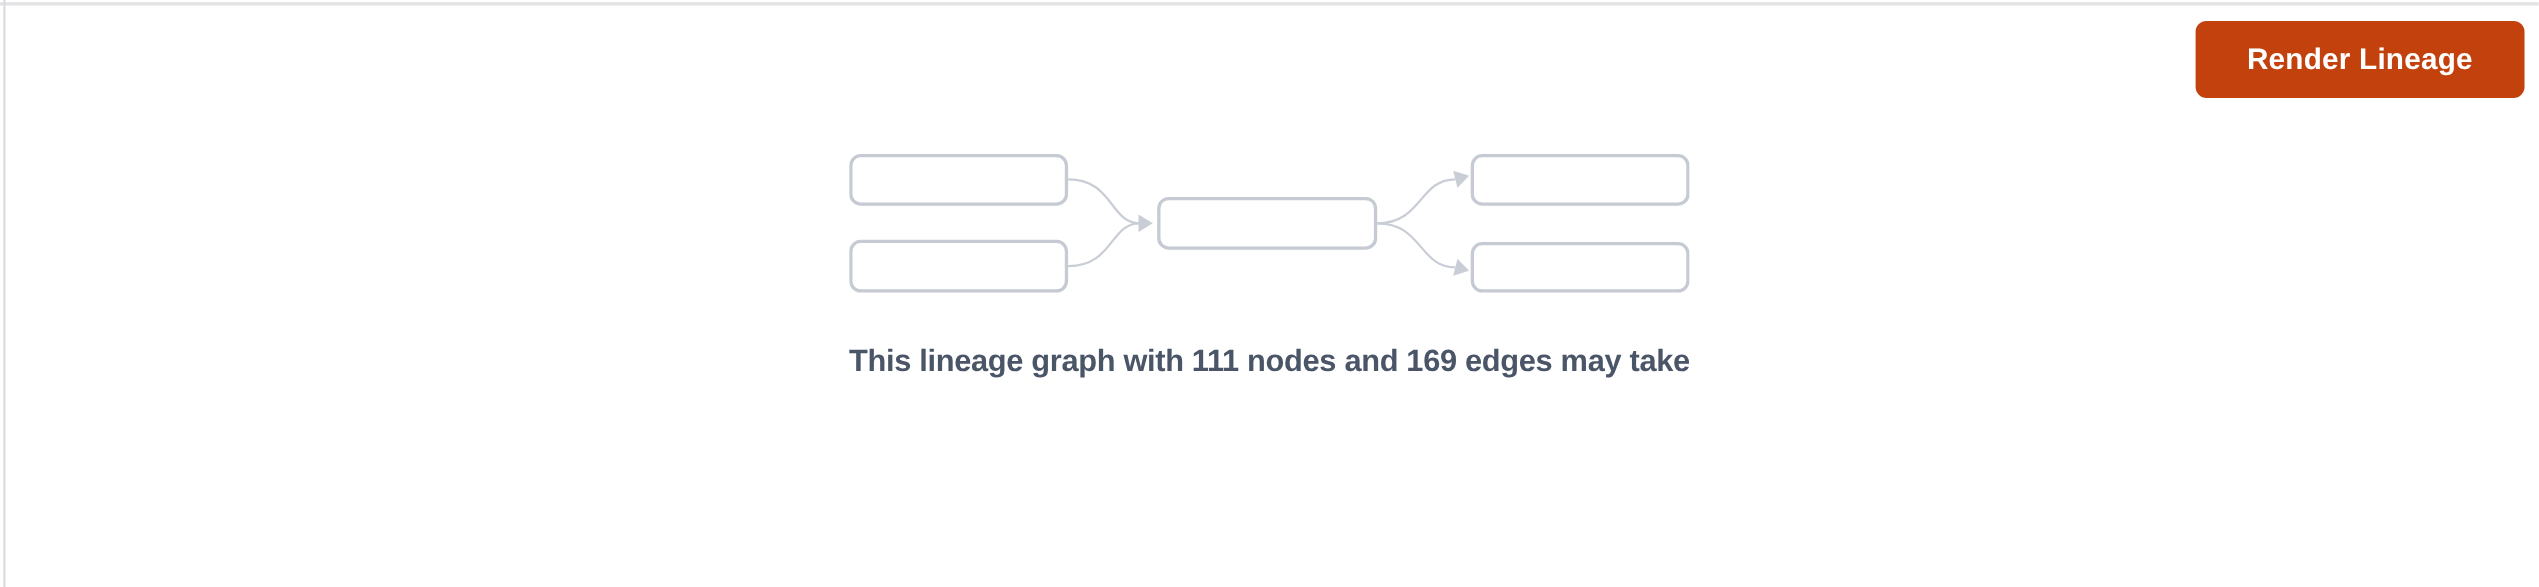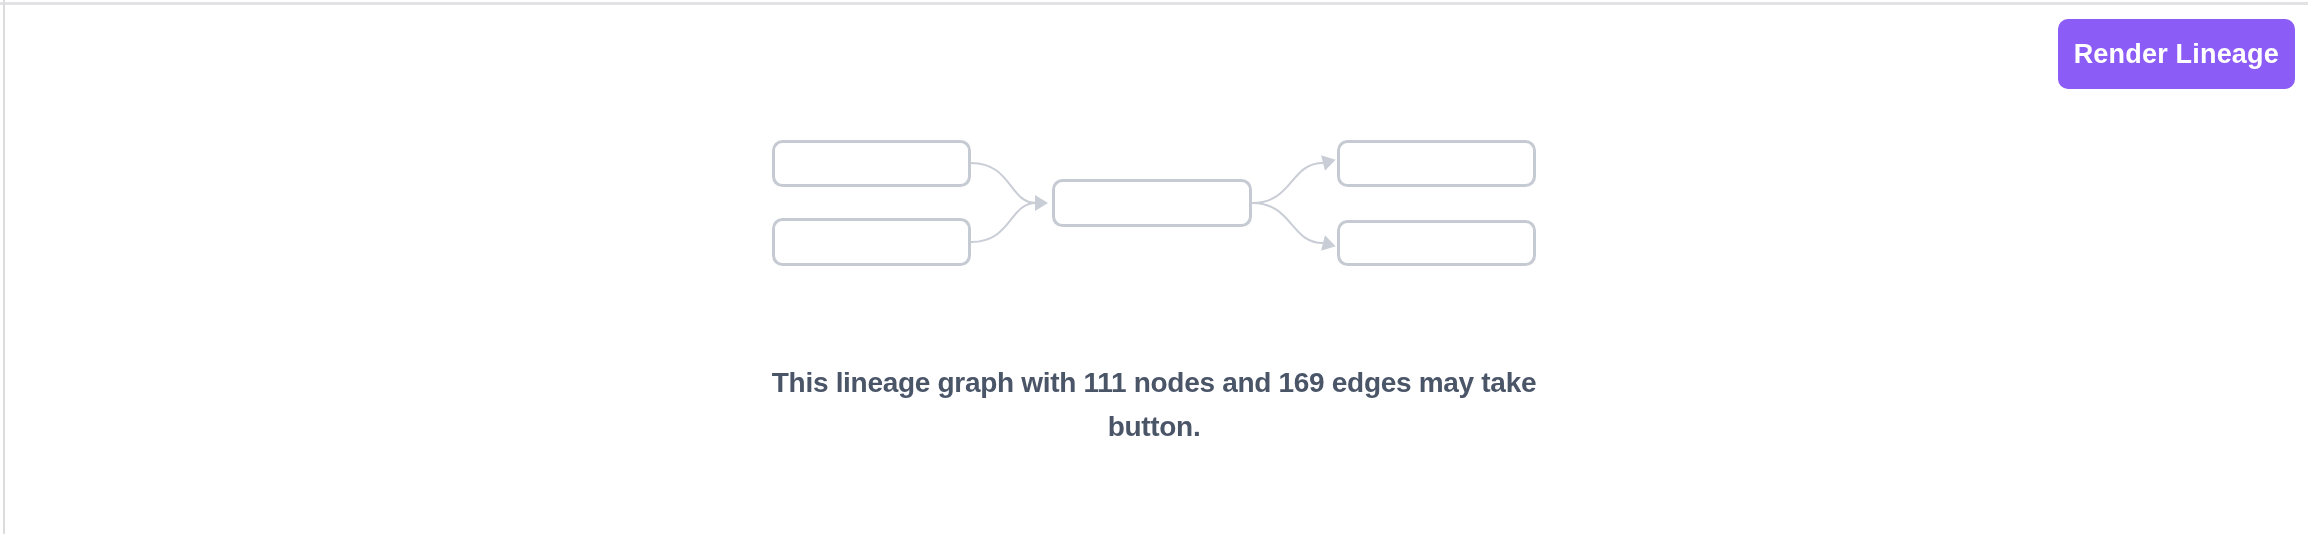--- a/index.html
+++ b/index.html
@@ -15,39 +15,39 @@
     position: absolute; left: 0; top: 2px;
     width: 100%; height: 3px; background: #e3e3e6;
   }
   .left-border {
     position: absolute; left: 3px; top: 0;
     width: 2px; height: 100%; background: #dcdcdf;
   }
 
   .render-btn {
     position: absolute; top: 19px; right: 13px;
-    height: 70px; padding: 0 16px;
-    background: #8b5cf6; color: #ffffff;
+    height: 70px; padding: 0 47px;
+    background: #c2410c; color: #ffffff;
     border: none; border-radius: 10px;
     font-family: "Liberation Sans", sans-serif;
     font-size: 27px; font-weight: 700;
     letter-spacing: 0.2px;
     cursor: pointer;
   }
 
   .content {
     position: absolute; top: 140px; left: 50%;
     transform: translateX(-50%);
     width: 800px;
     text-align: center;
   }
   .graphic-wrap { width: 764px; margin: 0 auto; }
 
   .message {
-    margin-top: 90px;
+    margin-top: 34px;
     font-size: 28px; font-weight: 700;
     line-height: 44px;
     color: #4a5568;
     letter-spacing: -0.3px;
     white-space: nowrap;
   }
 </style>
 </head>
 <body>
 
@@ -81,18 +81,17 @@
           <path d="M0,-8 L13,0 L0,8 Z" fill="#c9cdd6"></path>
         </g>
         <g transform="translate(551,103) rotate(14)">
           <path d="M0,-8 L13,0 L0,8 Z" fill="#c9cdd6"></path>
         </g>
       </svg>
     </div>
 
     <div class="message">
       <div>This lineage graph with 111 nodes and 169 edges may take</div>
-      <div>button.</div>
     </div>
 
   </div>
 
 </div>
 
 </body></html>

